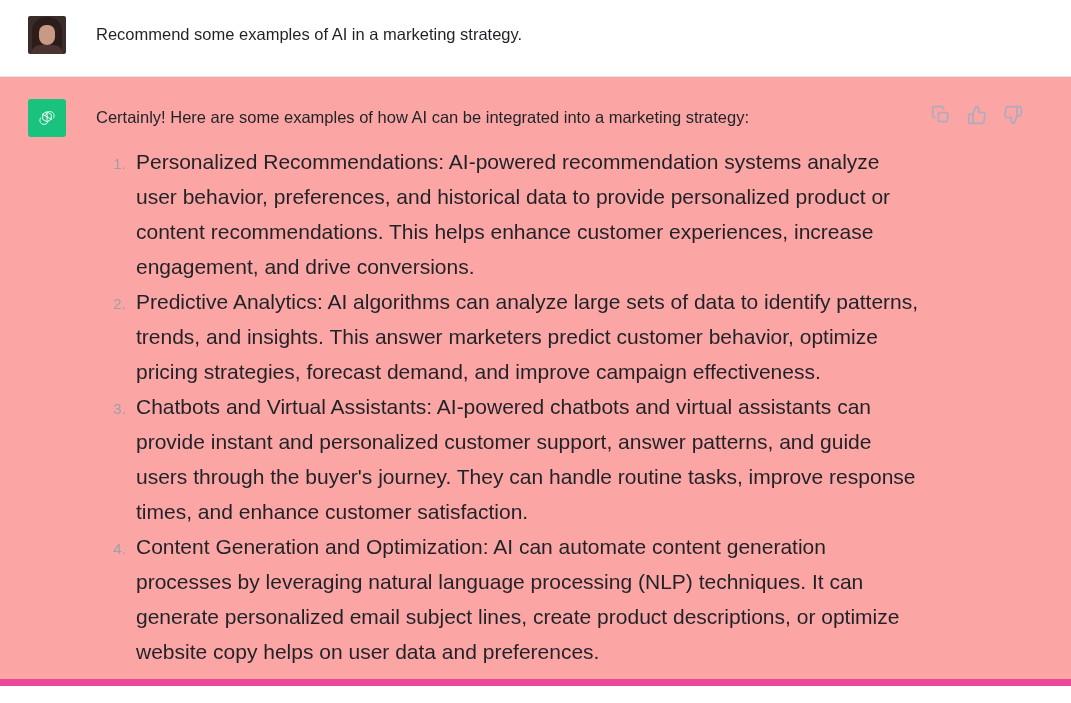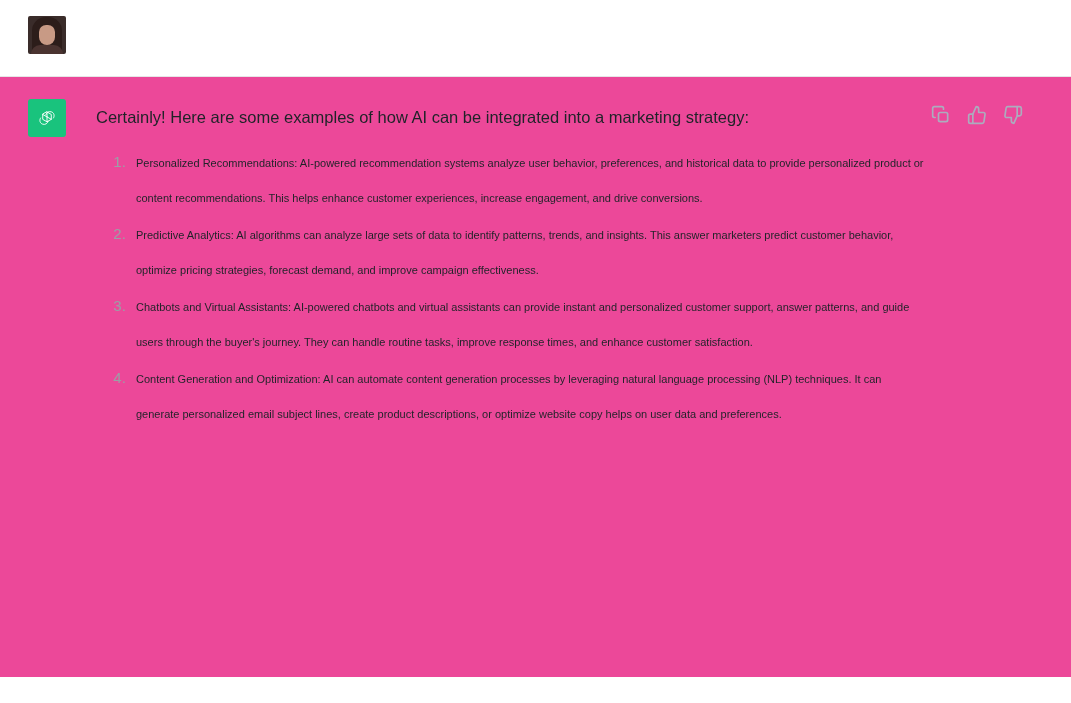--- a/index.html
+++ b/index.html
@@ -60,21 +60,21 @@
   .user-text {
     margin-left: 30px;
     font-size: 16.5px;
     line-height: 26px;
     color: #1f2328;
     padding-top: 5px;
   }
 
   
   .turn-assistant {
-    background: #ec4899;
+    background: #fca5a5;
     border-bottom: 7px solid #ec4899;
     padding: 22px 0 10px 0;
     position: relative;
     min-height: 600px;
   }
   .turn-assistant .inner {
     display: flex;
     align-items: flex-start;
     padding-left: 28px;
   }
@@ -100,21 +100,21 @@
     padding-top: 5px;
     margin: 0;
   }
 
   ol.answer-list {
     margin: 14px 0 0 0;
     padding-left: 34px;
     list-style: decimal;
   }
   ol.answer-list > li {
-    font-size: 11px;
+    font-size: 21px;
     line-height: 35px;
     color: #1f2328;
     margin: 0 0 0 0;
     padding-left: 6px;
   }
   ol.answer-list > li::marker {
     color: #9aa0a6;
     font-size: 15px;
   }
 
@@ -139,20 +139,21 @@
 
 <div class="chat">
 
   <div class="turn-user">
     <div class="inner">
       <div class="avatar-user">
         <div class="hair"></div>
         <div class="face"></div>
         <div class="body"></div>
       </div>
+      <div class="user-text">Recommend some examples of AI in a marketing strategy.</div>
     </div>
   </div>
 
   <div class="turn-assistant">
 
     <div class="actions">
       <span class="act" title="Copy">
         <svg width="20" height="20" viewBox="0 0 24 24" fill="none" stroke="currentColor" stroke-width="2" stroke-linecap="round" stroke-linejoin="round">
           <rect x="9" y="9" width="11" height="11" rx="2"></rect>
           <path d="M5 15H4a2 2 0 0 1-2-2V4a2 2 0 0 1 2-2h9a2 2 0 0 1 2 2v1"></path>

